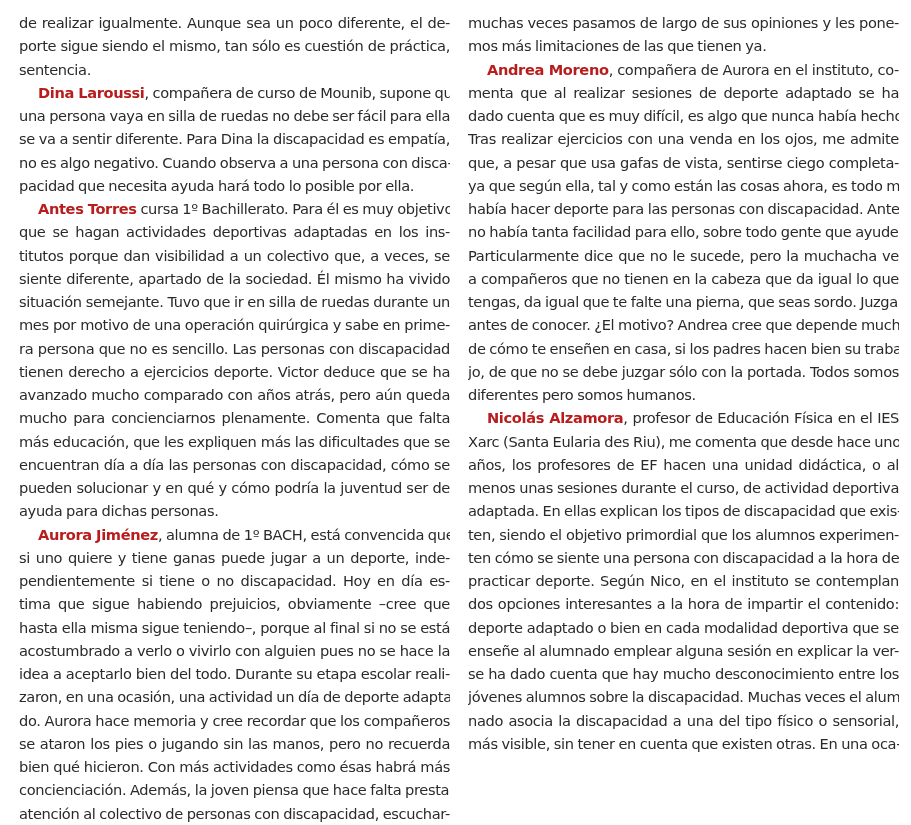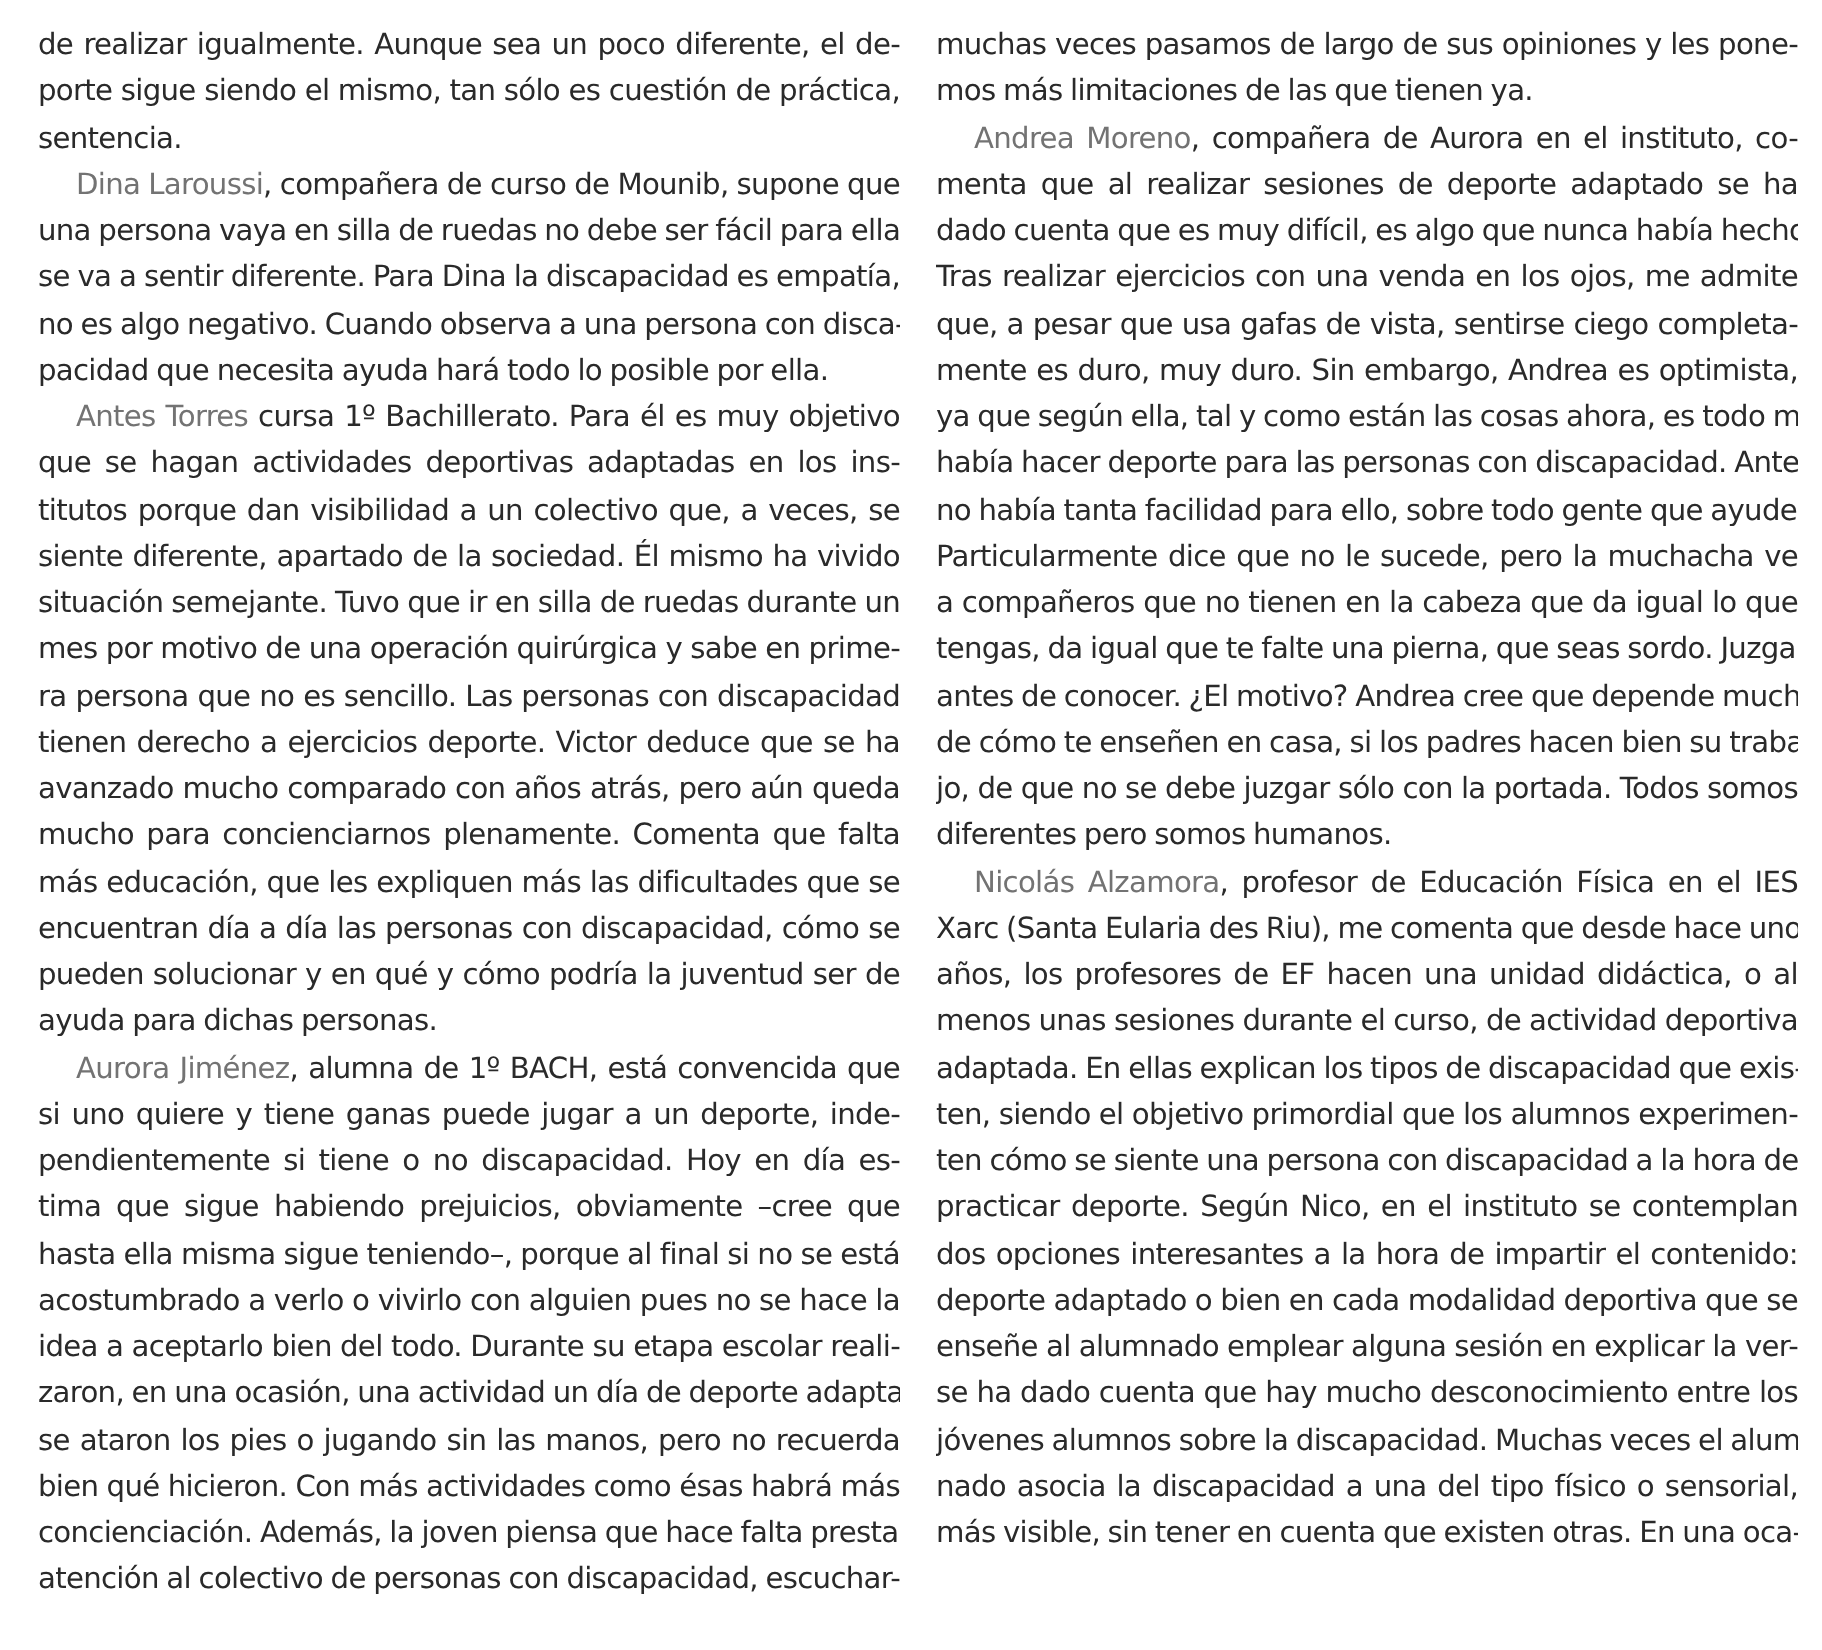--- a/index.html
+++ b/index.html
@@ -5,21 +5,21 @@
   html, body { margin: 0; padding: 0; background: #ffffff; }
   body { width: 911px; height: 825px; overflow: hidden; position: relative;
          font-family: "DejaVu Sans", "Liberation Sans", sans-serif; color: #2a2a2a; }
   .col { position: absolute; top: 11px; }
   .col.left { left: 19px; width: 431px; }
   .col.right { left: 468px; width: 431px; }
   .line { height: 23.25px; line-height: 23.25px; font-size: 14.6px; white-space: nowrap;
           text-align: justify; text-align-last: justify; letter-spacing: -0.35px; word-spacing: -0.5px; overflow: hidden; }
   .line.end { text-align-last: left; }
   .line.indent { padding-left: 19px; }
-  .line b { font-weight: normal; color: #737373; }
+  .line b { font-weight: bold; color: #b91c1c; }
 </style>
 </head>
 <body>
 
 <div class="col left">
     <div class="line"><span>de realizar igualmente. Aunque sea un poco diferente, el de-</span></div>
     <div class="line"><span>porte sigue siendo el mismo, tan sólo es cuestión de práctica,</span></div>
     <div class="line end"><span>sentencia.</span></div>
     <div class="line indent"><b>Dina Laroussi</b><span>, compañera de curso de Mounib, supone que</span></div>
     <div class="line"><span>una persona vaya en silla de ruedas no debe ser fácil para ella,</span></div>
@@ -41,35 +41,35 @@
     <div class="line"><span>pueden solucionar y en qué y cómo podría la juventud ser de</span></div>
     <div class="line end"><span>ayuda para dichas personas.</span></div>
     <div class="line indent"><b>Aurora Jiménez</b><span>, alumna de 1º BACH, está convencida que</span></div>
     <div class="line"><span>si uno quiere y tiene ganas puede jugar a un deporte, inde-</span></div>
     <div class="line"><span>pendientemente si tiene o no discapacidad. Hoy en día es-</span></div>
     <div class="line"><span>tima que sigue habiendo prejuicios, obviamente –cree que</span></div>
     <div class="line"><span>hasta ella misma sigue teniendo–, porque al final si no se está</span></div>
     <div class="line"><span>acostumbrado a verlo o vivirlo con alguien pues no se hace la</span></div>
     <div class="line"><span>idea a aceptarlo bien del todo. Durante su etapa escolar reali-</span></div>
     <div class="line"><span>zaron, en una ocasión, una actividad un día de deporte adapta-</span></div>
+    <div class="line"><span>do. Aurora hace memoria y cree recordar que los compañeros</span></div>
     <div class="line"><span>se ataron los pies o jugando sin las manos, pero no recuerda</span></div>
     <div class="line"><span>bien qué hicieron. Con más actividades como ésas habrá más</span></div>
     <div class="line"><span>concienciación. Además, la joven piensa que hace falta prestar</span></div>
     <div class="line"><span>atención al colectivo de personas con discapacidad, escuchar-</span></div>
     <div class="line"></div>
   </div>
 <div class="col right">
     <div class="line"><span>muchas veces pasamos de largo de sus opiniones y les pone-</span></div>
     <div class="line end"><span>mos más limitaciones de las que tienen ya.</span></div>
     <div class="line indent"><b>Andrea Moreno</b><span>, compañera de Aurora en el instituto, co-</span></div>
     <div class="line"><span>menta que al realizar sesiones de deporte adaptado se ha</span></div>
     <div class="line"><span>dado cuenta que es muy difícil, es algo que nunca había hecho.</span></div>
     <div class="line"><span>Tras realizar ejercicios con una venda en los ojos, me admite</span></div>
     <div class="line"><span>que, a pesar que usa gafas de vista, sentirse ciego completa-</span></div>
-    <div class="line"><span>mente es duro, muy duro. Sin embargo, Andrea es optimista,</span></div>
     <div class="line"><span>ya que según ella, tal y como están las cosas ahora, es todo más</span></div>
     <div class="line"><span>había hacer deporte para las personas con discapacidad. Antes</span></div>
     <div class="line"><span>no había tanta facilidad para ello, sobre todo gente que ayude.</span></div>
     <div class="line"><span>Particularmente dice que no le sucede, pero la muchacha ve</span></div>
     <div class="line"><span>a compañeros que no tienen en la cabeza que da igual lo que</span></div>
     <div class="line"><span>tengas, da igual que te falte una pierna, que seas sordo. Juzgan</span></div>
     <div class="line"><span>antes de conocer. ¿El motivo? Andrea cree que depende mucho</span></div>
     <div class="line"><span>de cómo te enseñen en casa, si los padres hacen bien su traba-</span></div>
     <div class="line"><span>jo, de que no se debe juzgar sólo con la portada. Todos somos</span></div>
     <div class="line end"><span>diferentes pero somos humanos.</span></div>

